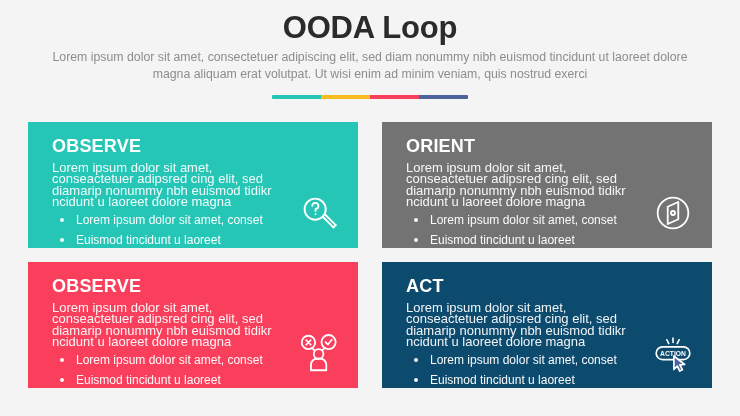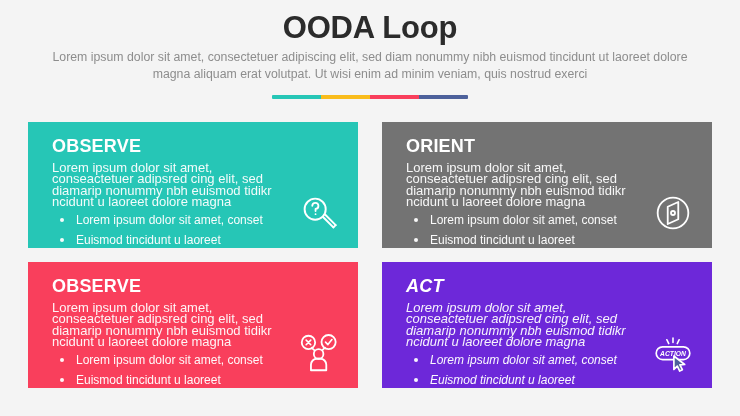--- a/index.html
+++ b/index.html
@@ -142,21 +142,21 @@
           <path d="M30.8 12.6 L33.3 15.2 L37.5 10" stroke-width="1.7"></path>
           <path d="M30.2 18.4 L27.6 21"></path>
 
           <circle cx="23.6" cy="25" r="5"></circle>
 
           <path d="M15.6 42 L15.6 36.2 a6.2 6.2 0 0 1 6.2-6.2 h3.6 a6.2 6.2 0 0 1 6.2 6.2 L31.6 42 Z"></path>
         </svg>
       </div>
     </div>
 
-    <div class="card" style="background: #6d28d9; font-style: italic;">
+    <div class="card" style="background: #0c4a6e;">
       <div class="card-title">ACT</div>
       <div class="card-desc">Lorem ipsum dolor sit amet, conseactetuer adipsred cing elit, sed diamarip nonummy nbh euismod tidikr ncidunt u laoreet dolore magna</div>
       <ul class="bullets">
         <li>Lorem ipsum dolor sit amet, conset</li>
         <li>Euismod tincidunt u laoreet</li>
       </ul>
       <div class="card-icon">
         <svg viewBox="0 0 52 48" fill="none" stroke="#ffffff" stroke-width="1.9" stroke-linecap="round" stroke-linejoin="round">
 
           <path d="M19 9 L21.2 13.4 M26 7 L26 12 M33 9 L30.8 13.4" stroke-width="1.8"></path>

